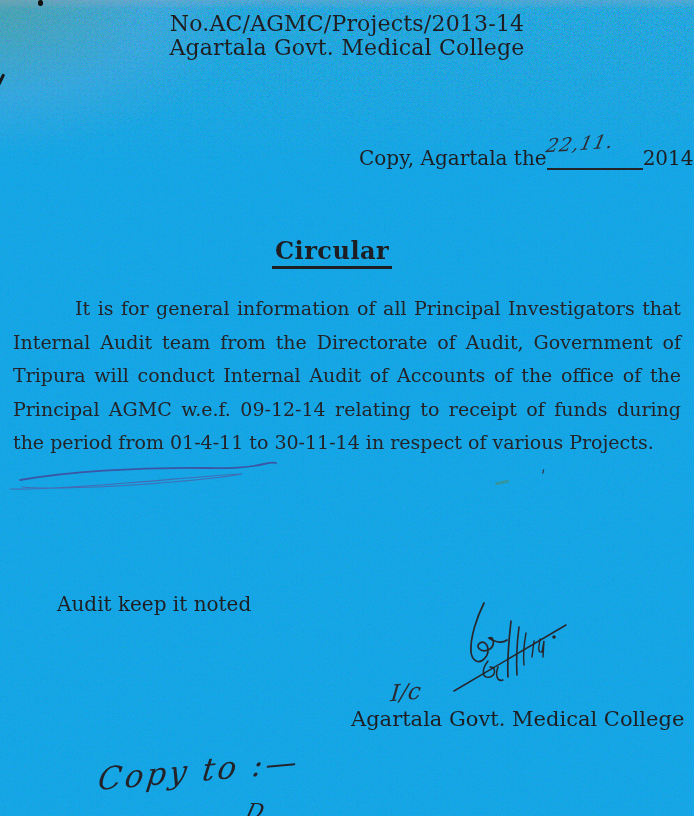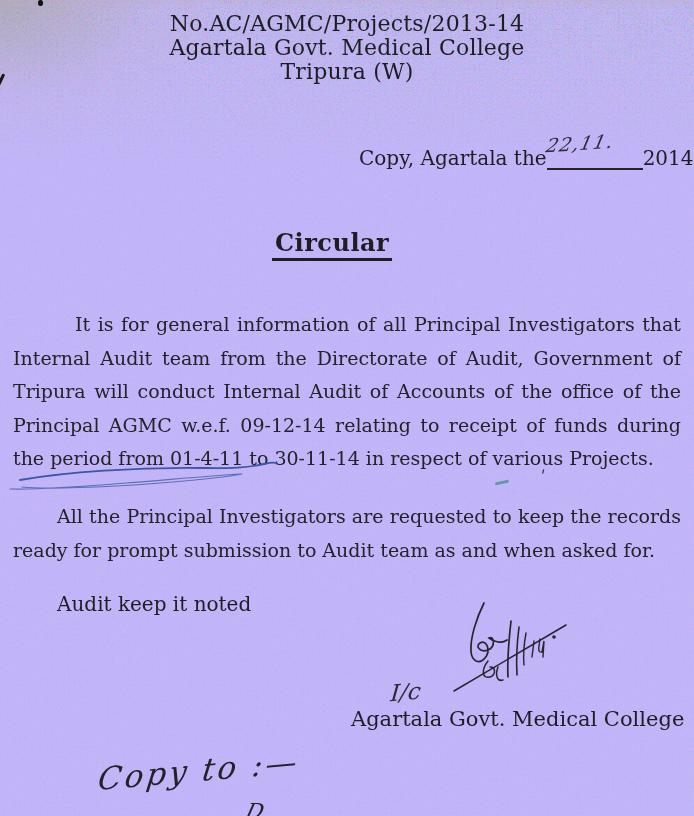--- a/index.html
+++ b/index.html
@@ -1,20 +1,20 @@
 <!DOCTYPE html>
 <html><head>
 <meta charset="utf-8">
 <style>
   html,body { margin:0; padding:0; background:#e8e8e8; }
   .page {
     position:relative;
     width:694px; height:816px;
     margin:0 auto;
-    background:#c4b5fd;
+    background:#0ea5e9;
     overflow:hidden;
     font-family:"DejaVu Serif", serif;
     color:#1e1e22;
   }
   .noise-svg { position:absolute; left:0; top:0; pointer-events:none; }
   .corner-tint {
     position:absolute; left:0; top:0; width:240px; height:150px;
     background: radial-gradient(ellipse at 0% 0%, rgba(148,152,92,0.34), rgba(196,172,204,0.14) 45%, rgba(255,255,255,0) 72%);
     pointer-events:none;
   }
@@ -36,32 +36,32 @@
   }
   .hand-date {
     position:absolute; left:0px; top:-16px;
     font-size:19px; font-style:italic; color:#2c2c34;
     transform: skewX(-16deg) rotate(-4deg);
     letter-spacing:1px; white-space:nowrap;
   }
 
   
   .circular-title {
-    position:absolute; left:272px; top:228px;
+    position:absolute; left:272px; top:236px;
     font-size:24px; font-weight:bold; letter-spacing:0.5px;
     border-bottom:3px solid #1d1d22; padding:0 3px 1px 3px;
   }
 
   
   .para {
     position:absolute; left:13px; width:668px;
     font-size:19px; line-height:33.5px;
     text-align:justify; color:#232328;
   }
-  .para1 { top:308px; text-indent:62px; }
+  .para1 { top:292px; text-indent:62px; }
   .para2 { top:500px; text-indent:44px; }
   .note  { position:absolute; left:57px; top:592px; font-size:20px; }
 
   
   .sig-scribble { position:absolute; left:444px; top:597px; }
   .sig-ic {
     position:absolute; left:391px; top:679px;
     font-size:23px; font-style:italic; color:#2a2a32;
     transform: skewX(-10deg) rotate(-5deg);
   }
@@ -117,39 +117,37 @@
   </svg>
   <div class="corner-tint"></div>
   <div class="top-band-tint"></div>
 
   <div class="mark-dot"></div>
   <div class="mark-stroke"></div>
 
   <div class="header">
     <div>No.AC/AGMC/Projects/2013-14</div>
     <div>Agartala Govt. Medical College</div>
-    <div>Tripura (W)</div>
   </div>
 
   <div class="date-line">
     <span>Copy, Agartala the</span><span class="date-underline"><span class="hand-date">22,11.</span></span><span>2014</span>
   </div>
 
   <div class="circular-title">Circular</div>
 
   <div class="para para1">It is for general information of all Principal Investigators that Internal Audit team from the Directorate of Audit, Government of Tripura will conduct Internal Audit of Accounts of the office of the Principal AGMC w.e.f. 09-12-14 relating to receipt of funds during the period from 01-4-11 to 30-11-14 in respect of various Projects.</div>
 
   <svg class="blue-underline" width="300" height="40" viewBox="0 0 300 40" aria-hidden="true">
     <path d="M14,24 C60,16 130,11 200,12 C225,12.5 245,11 258,8 C264,6.5 268,6 270,7" fill="none" stroke="#3a56a5" stroke-width="1.8" stroke-linecap="round"></path>
     <path d="M4,33 C30,34 70,31 120,27 C160,24 200,20 236,18 C214,22 160,27 110,30 C70,32 35,33 16,31" fill="none" stroke="#4a63ad" stroke-width="1.2" stroke-linecap="round" opacity="0.85"></path>
   </svg>
   <div class="pen-tick">'</div>
   <div class="teal-dash"></div>
 
-  <div class="para para2">All the Principal Investigators are requested to keep the records ready for prompt submission to Audit team as and when asked for.</div>
 
   <div class="note">Audit keep it noted</div>
 
   <svg class="sig-scribble" width="140" height="102" viewBox="0 0 140 102" aria-hidden="true">
     <path d="M10,94 L122,28" fill="none" stroke="#26262c" stroke-width="1.5" stroke-linecap="round"></path>
     <path d="M40,6 C33,20 26,40 27,55 C28,64 35,68 41,61 C47,54 43,42 36,46 C31,49 36,56 44,53 C52,50 50,38 45,41 C50,45 58,47 63,43" fill="none" stroke="#26262c" stroke-width="1.7" stroke-linecap="round"></path>
     <path d="M67,24 C65,42 63,62 64,80" fill="none" stroke="#26262c" stroke-width="1.7" stroke-linecap="round"></path>
     <path d="M75,30 C73,46 72,62 73,78" fill="none" stroke="#26262c" stroke-width="1.6" stroke-linecap="round"></path>
     <path d="M82,36 C80,47 79,58 80,68" fill="none" stroke="#26262c" stroke-width="1.4" stroke-linecap="round"></path>
     <path d="M90,44 L88,60" fill="none" stroke="#26262c" stroke-width="1.4" stroke-linecap="round"></path>

